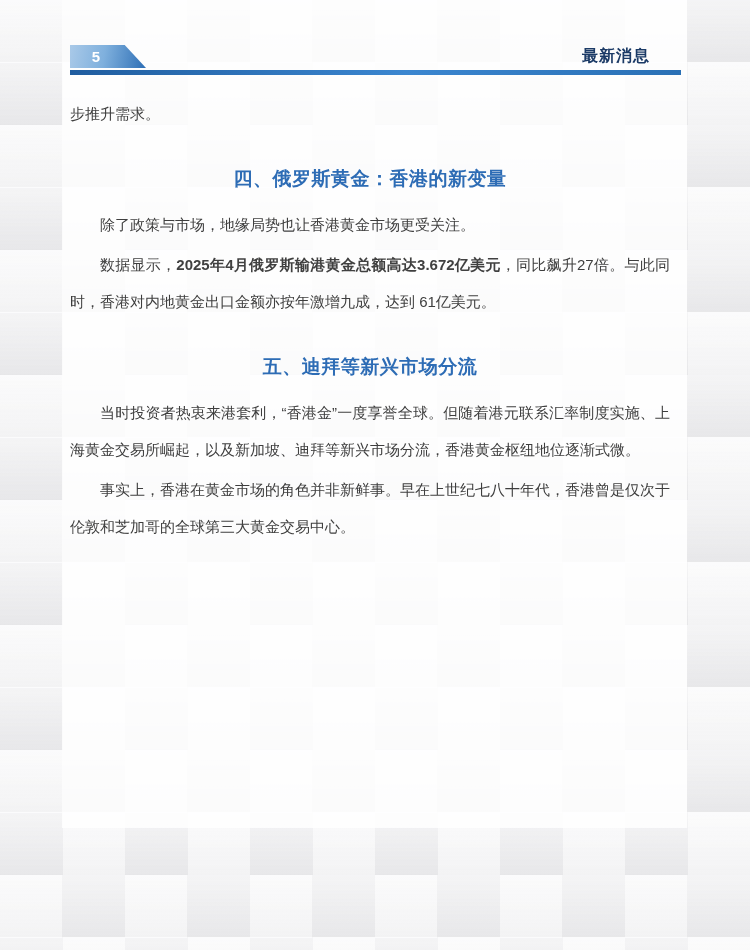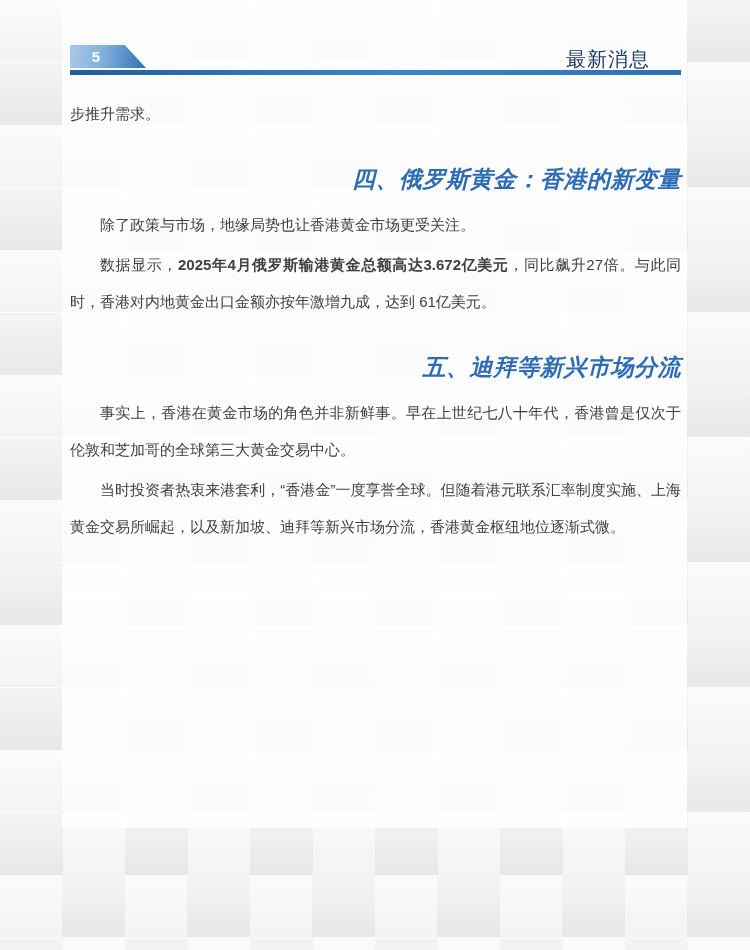--- a/index.html
+++ b/index.html
@@ -32,40 +32,39 @@
     clip-path:polygon(0 0,72% 0,100% 100%,0 100%);
     background:linear-gradient(100deg,var(--badge-light) 0%,#7fb0dd 45%,var(--badge-dark) 100%);
     display:flex;align-items:center;
   }
   .page-badge .num{
     color:#ffffff;font-weight:bold;font-size:15px;width:52px;text-align:center;
     line-height:23px;
   }
   .header-title{
     position:absolute;right:37px;top:46px;
-    font-size:20px;color:var(--header-navy);letter-spacing:1px;font-weight:400;
+    font-size:16px;color:var(--header-navy);letter-spacing:1px;font-weight:700;
   }
   .header-rule{
     position:absolute;left:8px;right:6px;top:70px;height:5px;
     background:linear-gradient(90deg,var(--rule-blue-start) 0%,var(--rule-blue-end) 55%,#2a70b5 100%);
   }
   .doc-body{
-    margin:0 6px 0 8px;padding-top:20px;
+    margin:0 17px 0 8px;padding-top:20px;
     color:var(--body-text);font-size:15px;line-height:37px;
     text-align:justify;
   }
   .doc-body p{margin:0 0 3px;}
   p.continuation{text-indent:0;}
   .para{text-indent:2em;}
   .para .b{font-weight:bold;color:#404040;}
   .sec-heading{
-    font-size:23px;font-weight:bold;color:var(--accent-blue);
+    font-size:19px;font-weight:bold;color:var(--accent-blue);
     line-height:30px;margin:32px 0 12px;letter-spacing:0.5px;text-indent:0;
-    text-align:right;
-    font-style:italic;
+    text-align:center;
   }
 </style>
 </head>
 <body>
 
 <div class="card">
   <div class="page-header">
     <div class="page-badge">
       <span class="num">5</span>
     </div>
@@ -76,18 +75,18 @@
   <div class="doc-body">
     <p class="continuation">步推升需求。</p>
     <div id="sections">
         <section>
           <h2 class="sec-heading">四、俄罗斯黄金：香港的新变量</h2>
           <p class="para"><span>除了政策与市场，地缘局势也让香港黄金市场更受关注。</span></p>
           <p class="para"><span>数据显示，</span><span class="b">2025年4月俄罗斯输港黄金总额高达3.672亿美元</span><span>，同比飙升27倍。与此同时，香港对内地黄金出口金额亦按年激增九成，达到 61亿美元。</span></p>
         </section>
         <section>
           <h2 class="sec-heading">五、迪拜等新兴市场分流</h2>
+          <p class="para"><span>当时投资者热衷来港套利，“香港金”一度享誉全球。但随着港元联系汇率制度实施、上海黄金交易所崛起，以及新加坡、迪拜等新兴市场分流，香港黄金枢纽地位逐渐式微。</span></p>
           <p class="para"><span>事实上，香港在黄金市场的角色并非新鲜事。早在上世纪七八十年代，香港曾是仅次于伦敦和芝加哥的全球第三大黄金交易中心。</span></p>
-          <p class="para"><span>当时投资者热衷来港套利，“香港金”一度享誉全球。但随着港元联系汇率制度实施、上海黄金交易所崛起，以及新加坡、迪拜等新兴市场分流，香港黄金枢纽地位逐渐式微。</span></p>
         </section>
       </div>
   </div>
 </div>
 
 </body></html>

